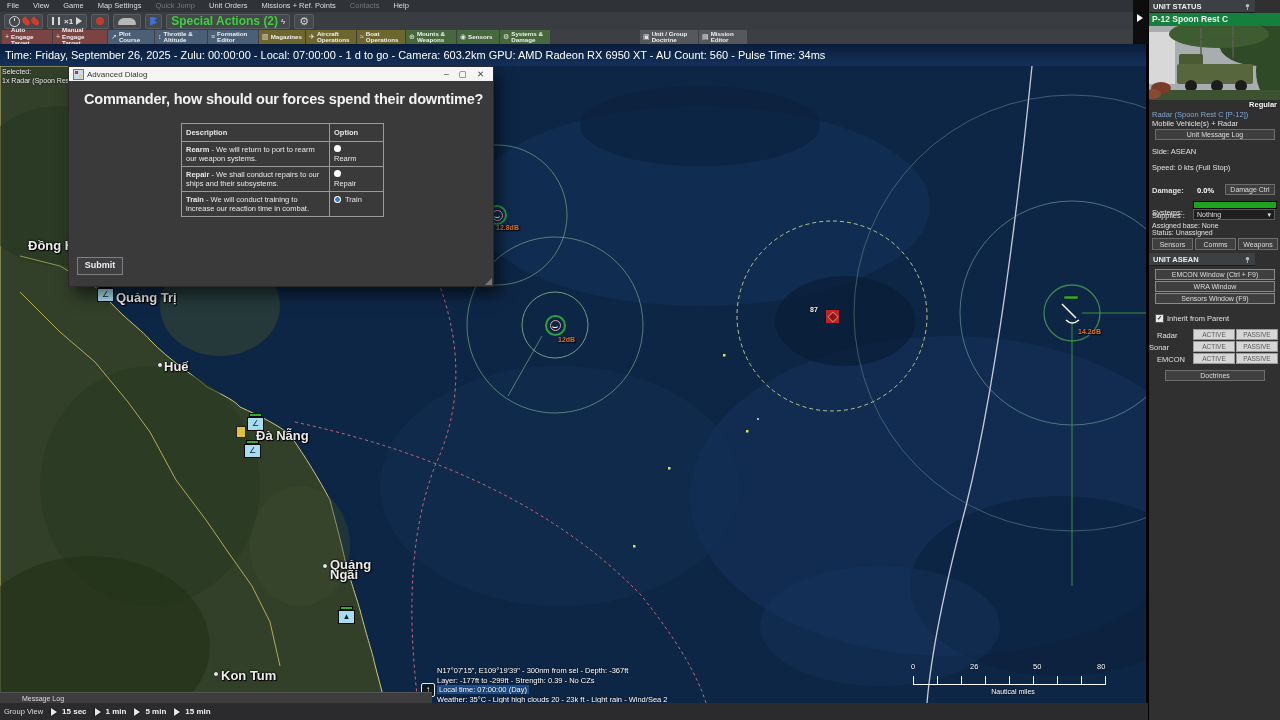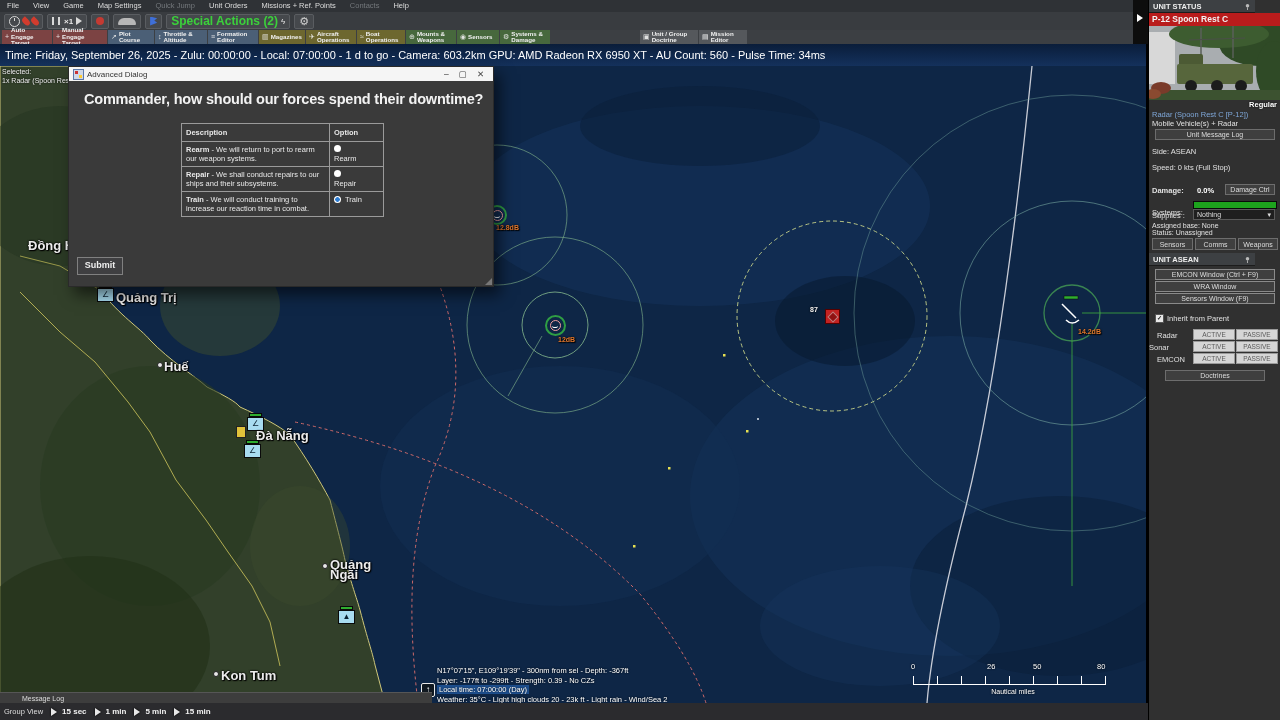--- a/index.html
+++ b/index.html
@@ -76,21 +76,21 @@
   #msglog{left:0;top:692px;width:432px;height:11px;background:#3d3d3d;border-top:1px solid #565656;color:#ddd;font-size:7px;line-height:11px}
   #msglog span{margin-left:22px}
   #bottombar{left:0;top:703px;width:1148px;height:17px;background:#2b2b2e;display:flex;align-items:center;gap:8px;color:#ddd;padding-left:4px;box-sizing:border-box}
   #bottombar .gv{font-size:7.5px}
   .step{display:flex;align-items:center;gap:5px;font-size:8px;font-weight:bold;color:#f0f0f0}
   .step .tri{border-left-color:#e8e8e8;filter:drop-shadow(0 0 1px #000)}
   
   #sidebar{left:1148px;top:0;width:132px;height:720px;background:#303030;border-left:1px solid #000;color:#ddd}
   .shead{position:absolute;left:0;width:106px;height:13px;background:#3d4043;border-bottom:1px solid #1c1c1c;font-size:7.5px;font-weight:bold;color:#eee;line-height:13px;box-sizing:border-box;padding-left:4px}
   .pin{position:absolute;right:4px;top:3px;width:7px;height:7px}
-  .sname{position:absolute;left:0;top:13px;width:132px;height:13px;background:#b91c1c;font-size:8.5px;font-weight:bold;color:#f2f2f2;line-height:13px;padding-left:3px;box-sizing:border-box}
+  .sname{position:absolute;left:0;top:13px;width:132px;height:13px;background:#15803d;font-size:8.5px;font-weight:bold;color:#f2f2f2;line-height:13px;padding-left:3px;box-sizing:border-box}
   .stext{position:absolute;left:3px;font-size:7.5px;color:#e0e0e0;white-space:nowrap}
   .sbtn{position:absolute;background:#3f3f3f;border:1px solid #6d6d6d;color:#ddd;font-size:7px;text-align:center;box-sizing:border-box}
   .slink{position:absolute;left:3px;color:#7fa7d8;font-size:7.5px}
   .lightbtn{position:absolute;background:#d6d6d6;border:1px solid #9a9a9a;color:#5a5a5a;font-size:6.5px;text-align:center;box-sizing:border-box;line-height:10px}
   .chk{position:absolute;width:7px;height:7px;background:#e8e8e8;border:1px solid #555;font-size:6px;line-height:7px;text-align:center;color:#222;font-weight:bold}
   #collapse{left:1133px;top:0;width:15px;height:44px;background:#0d0d0d}
   #collapse .tri{position:absolute;left:4px;top:14px;border-left-color:#fff}
 </style>
 </head>
 <body>
@@ -282,21 +282,21 @@
   <div class="dblabel" style="left:558px;top:270px">12dB</div>
   <div class="whlabel" style="left:810px;top:240px">87</div>
   <div class="redctc" style="left:825px;top:243px">
       <i></i>
     </div>
   <div class="dblabel" style="left:1078px;top:262px">14.2dB</div>
 
   
   <div id="scalebar">
     <span class="lab" style="left:3px">0</span>
-    <span class="lab" style="left:79px">26</span>
+    <span class="lab" style="left:62px">26</span>
     <span class="lab" style="left:125px">50</span>
     <span class="lab" style="left:189px">80</span>
     <span class="base"></span>
     <span class="tick" style="left:5px"></span>
       <span class="tick" style="left:29px"></span>
       <span class="tick" style="left:53px"></span>
       <span class="tick" style="left:77px"></span>
       <span class="tick" style="left:101px"></span>
       <span class="tick" style="left:125px"></span>
       <span class="tick" style="left:149px"></span>

